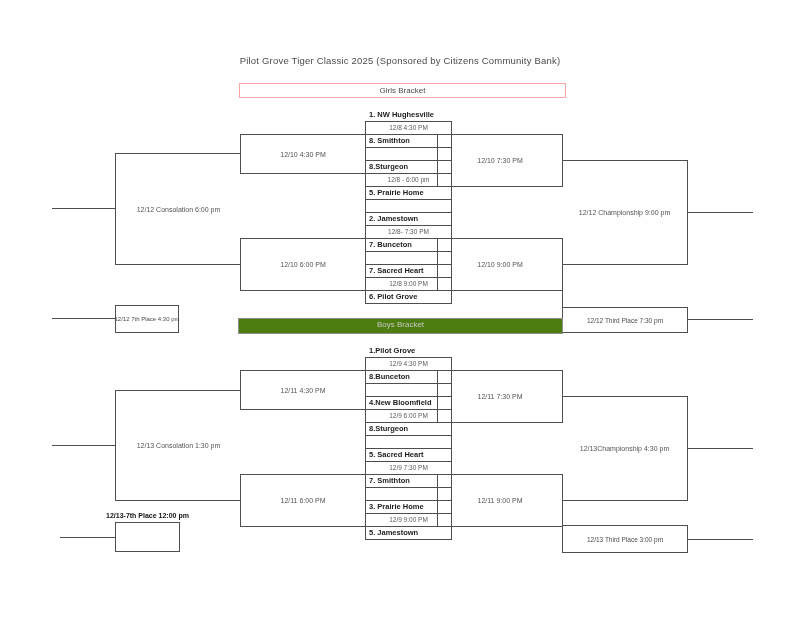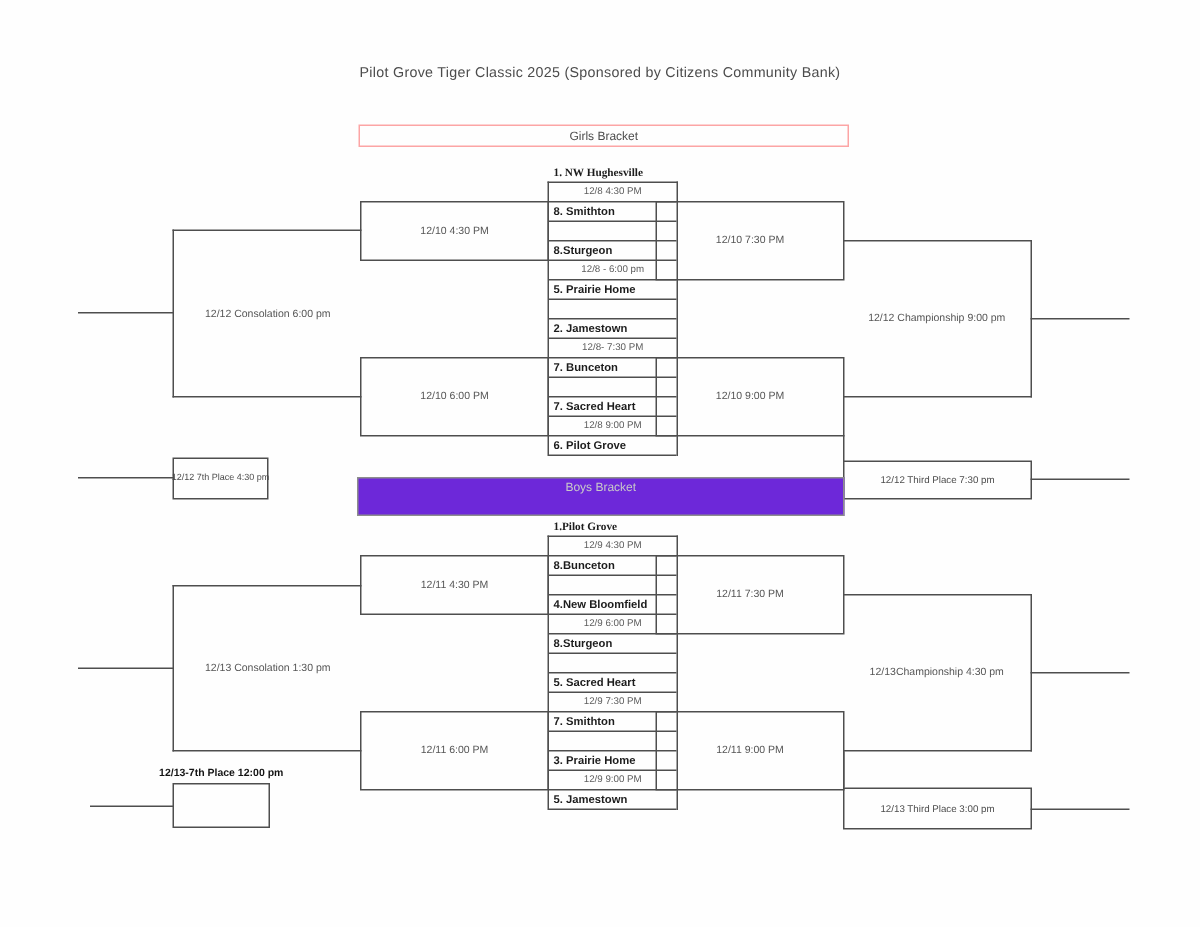--- a/index.html
+++ b/index.html
@@ -3,36 +3,36 @@
 <meta charset="utf-8">
 <style>
   * { margin:0; padding:0; box-sizing:border-box; }
   html,body { background:#ffffff; }
   .page {
     position:relative; width:800px; height:618px; background:#fefefe;
     font-family:"Liberation Sans", sans-serif; color:#3d3d3d; overflow:hidden;
   }
   .abs { position:absolute; }
   .title {
-    left:0; top:43px; width:800px; text-align:center;
+    left:0; top:55px; width:800px; text-align:center;
     font-size:9.5px; letter-spacing:.2px; color:#4c4c4c;
   }
   .hdr-box {
     left:239px; top:83px; width:327px; height:15px;
     border:1px solid #fca5a5; text-align:center;
     font-size:8px; line-height:13px; color:#4c4c4c;
   }
   .gray-bar {
-    left:238px; top:318px; width:325px; height:26px;
-    background:#6d28d9; border:1px solid #8d8d8d; text-align:center;
+    left:238px; top:318px; width:325px; height:16px;
+    background:#4d7c0f; border:1px solid #8d8d8d; text-align:center;
     font-size:8px; line-height:11px; color:#c9c9c9;
   }
   .seed {
     width:71px; font-size:7.5px; font-weight:bold; color:#1c1c1c;
-    padding-left:3px; line-height:12px; white-space:nowrap;font-family:Liberation Serif, serif;
+    padding-left:3px; line-height:12px; white-space:nowrap;
   }
   .col {
     width:87px; border-left:1px solid #4e4e4e; border-right:1px solid #4e4e4e;
     border-top:1px solid #4e4e4e;
   }
   .row { height:13px; border-bottom:1px solid #4e4e4e; white-space:nowrap; overflow:visible; }
   .row.team { font-size:7.5px; font-weight:bold; color:#1c1c1c; padding-left:3px; line-height:12px; }
   .row.time { font-size:6.5px; color:#5c5c5c; text-align:center; line-height:12px; }
   .bkt {
     border:1px solid #4e4e4e; display:flex; align-items:center; justify-content:center;

